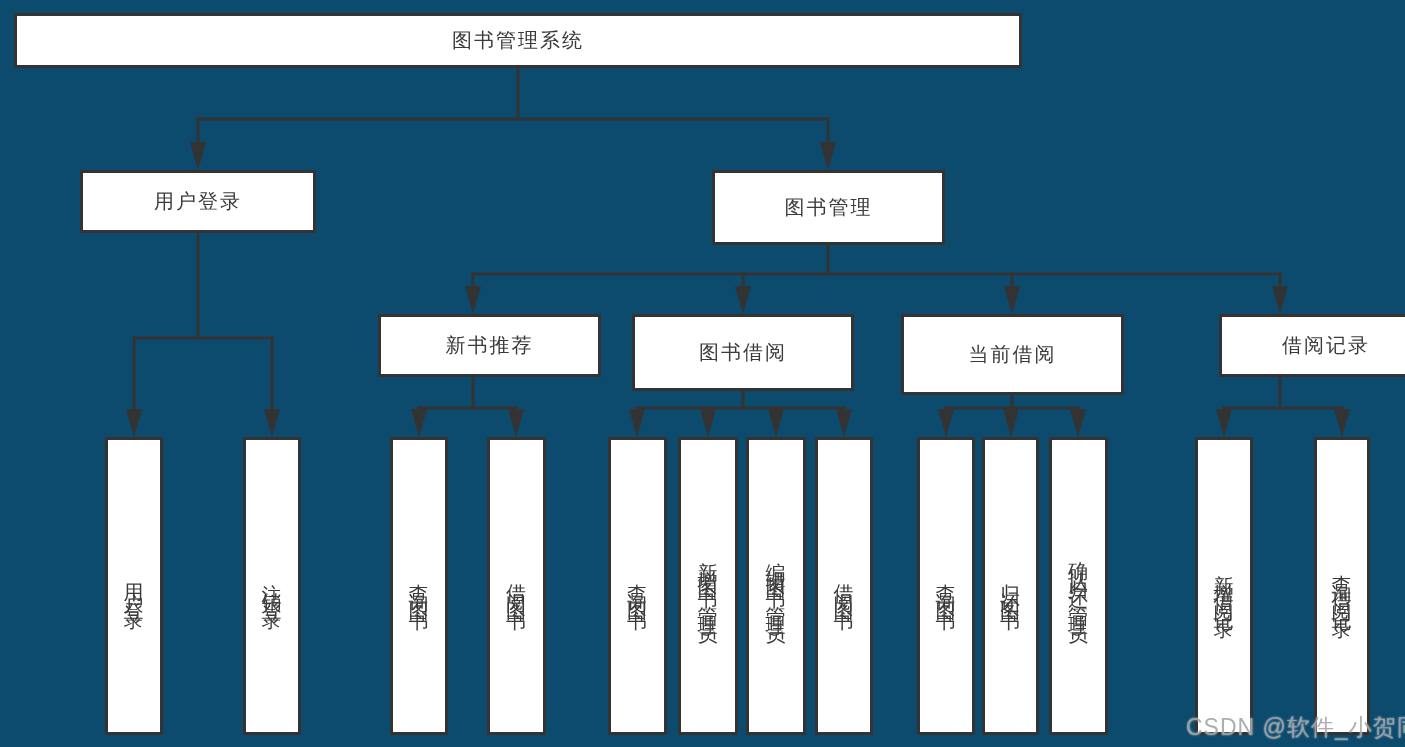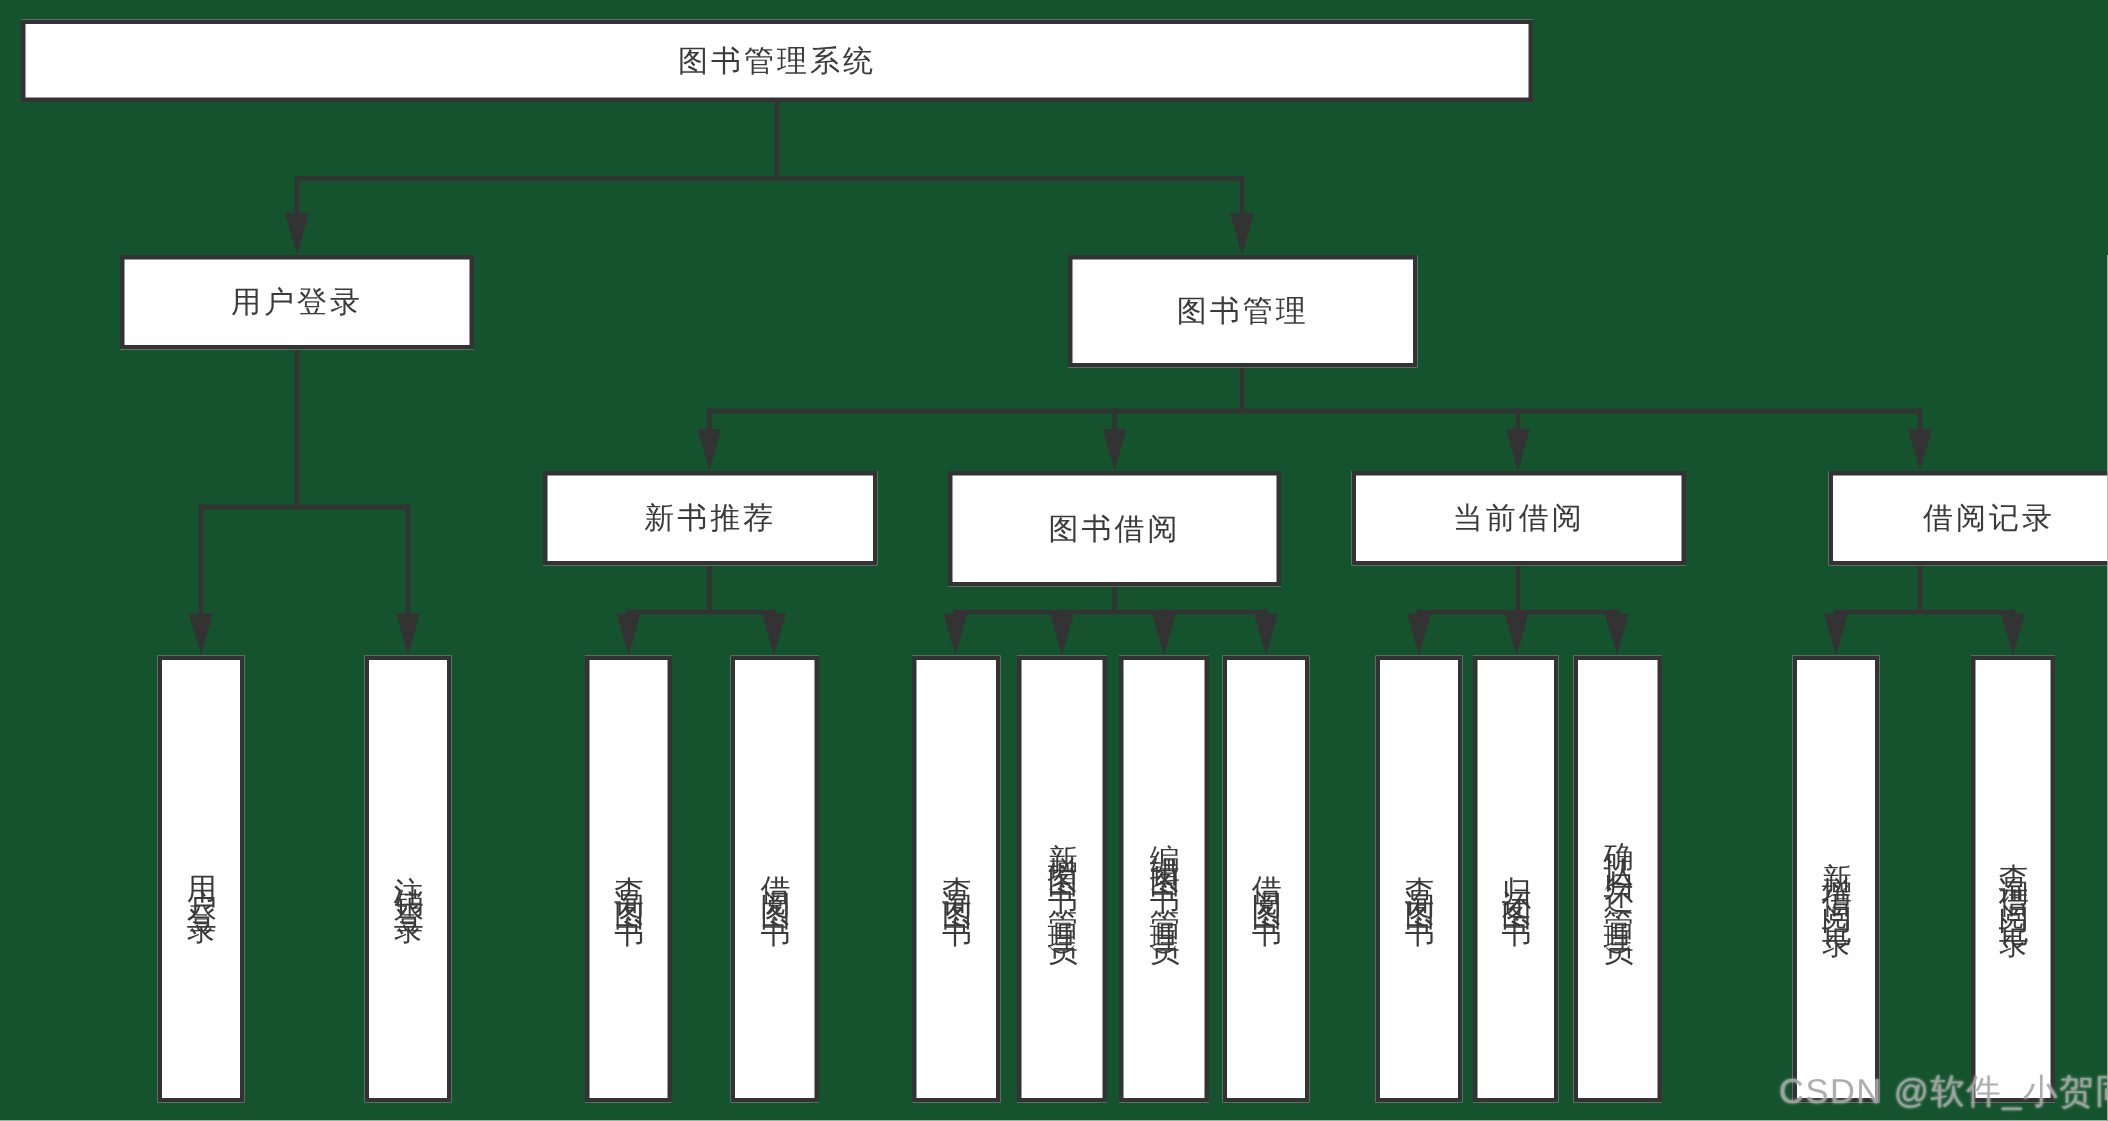--- a/index.html
+++ b/index.html
@@ -1,17 +1,17 @@
 <!DOCTYPE html>
 <html><head>
 <meta charset="utf-8">
 <style>
   html,body { margin:0; padding:0; background:#ffffff; }
   .stage {
-    position:relative; width:1405px; height:747px; background:#14532d;
+    position:relative; width:1405px; height:747px; background:#0c4a6e;
     font-family:"Liberation Sans","DejaVu Sans",sans-serif; overflow:hidden;
   }
   .connectors { position:absolute; left:0; top:0; width:1405px; height:747px; }
   .box {
     position:absolute; box-sizing:border-box;
     border:3px solid #333333; background:#ffffff;
     display:flex; align-items:center; justify-content:center;
     color:#3a3a3a;
   }
   .hbox span { font-size:20px; letter-spacing:2px; white-space:nowrap; }
@@ -74,27 +74,27 @@
     <span>图书管理系统</span>
   </div>
 
   <div class="box hbox" style="left:80px;top:170px;width:236px;height:63px">
     <span>用户登录</span>
   </div>
   <div class="box hbox" style="left:712px;top:170px;width:233px;height:75px">
     <span>图书管理</span>
   </div>
 
-  <div class="box hbox" style="left:362px;top:314px;width:223px;height:63px">
+  <div class="box hbox" style="left:378px;top:314px;width:223px;height:63px">
     <span>新书推荐</span>
   </div>
   <div class="box hbox" style="left:632px;top:314px;width:222px;height:77px">
     <span>图书借阅</span>
   </div>
-  <div class="box hbox" style="left:901px;top:314px;width:223px;height:63px">
+  <div class="box hbox" style="left:901px;top:314px;width:223px;height:81px">
     <span>当前借阅</span>
   </div>
   <div class="box hbox" style="left:1219px;top:314px;width:214px;height:63px">
     <span>借阅记录</span>
   </div>
 
   <div class="box leaf" style="left:105px;top:437px;width:58px;height:298px">
     <span class="vtext">用户登录</span>
   </div>
   <div class="box leaf" style="left:243px;top:437px;width:58px;height:298px">

